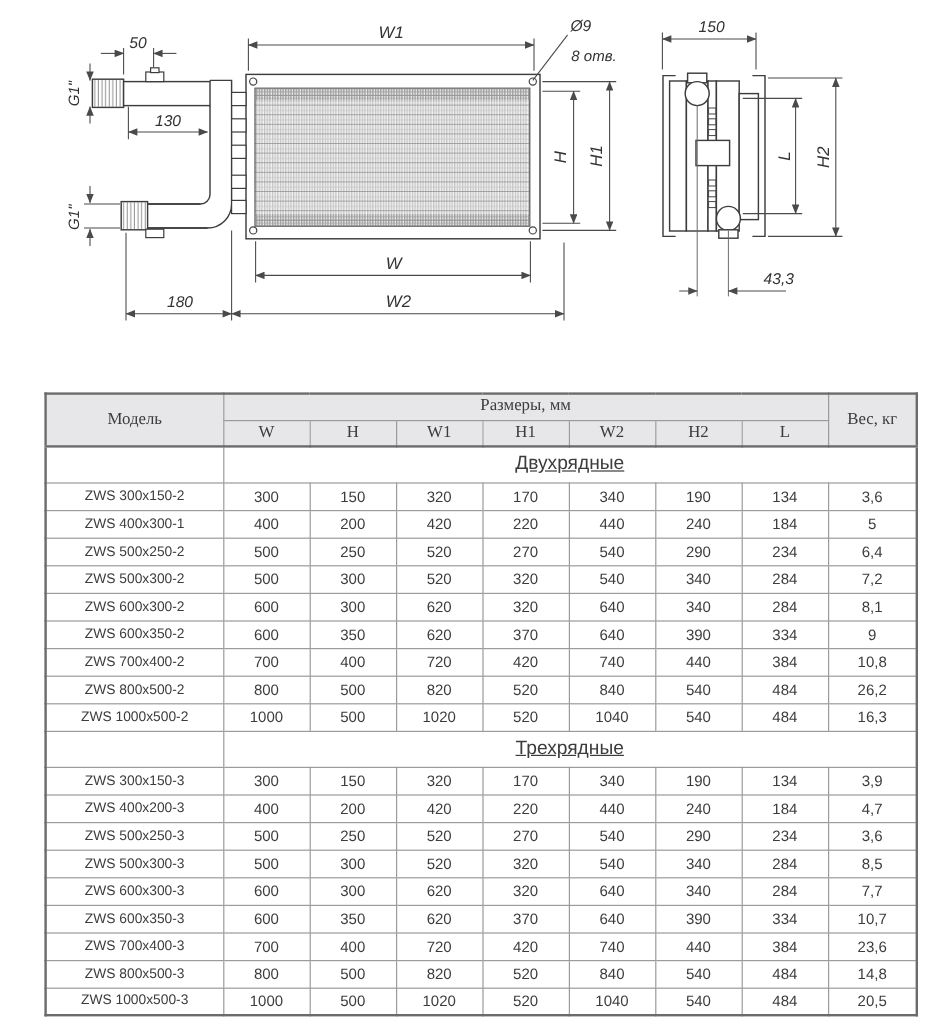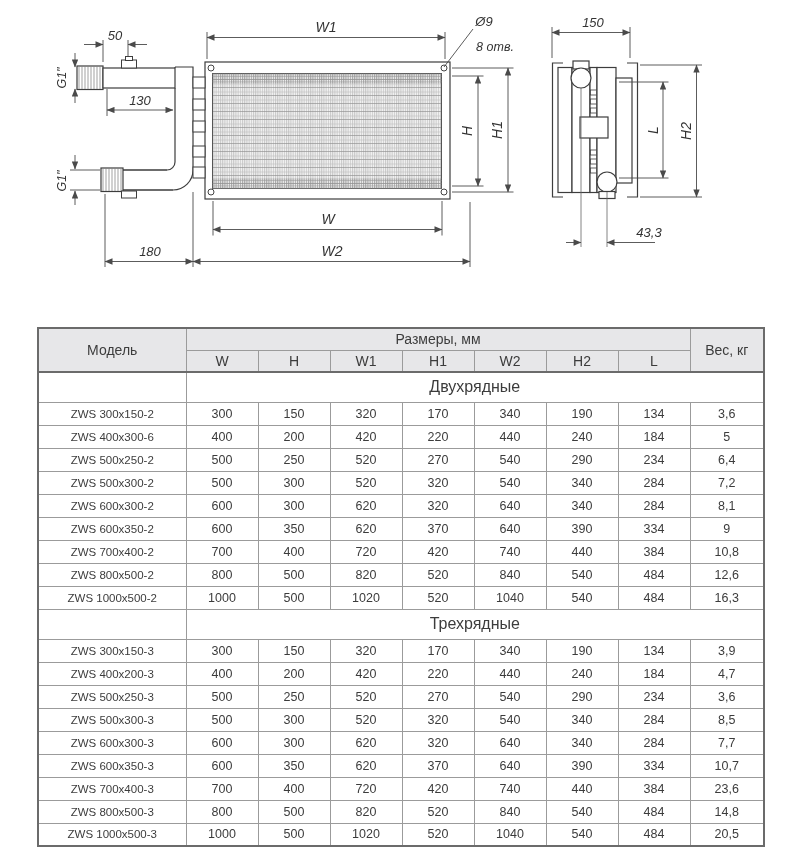--- a/index.html
+++ b/index.html
@@ -27,22 +27,22 @@
     border:1px solid #9b9b9b;
     text-align:center;
     vertical-align:middle;
     padding:0;
     font-weight:normal;
     overflow:hidden;
     white-space:nowrap;
   }
   .spec thead th { background:#e7e7e9; font-size:14px; color:#3c3c3c; }
   .spec thead tr { height:22px; }
-  .spec thead { border-bottom:2px solid #6b6b6b; }
-  .section-row { height:30px; }
+  .spec thead { border-bottom:2px solid #6b6b6b;font-family:Liberation Serif, serif; }
+  .section-row { height:30px;text-decoration:underline; }
   .section-title { font-size:16px; }
   .data-row { height:23px; font-size:12.5px; }
   .model-cell { font-size:11.5px;margin-top:12px; }
 </style>
 </head>
 <body>
 
 <svg class="drawing" width="788" height="312" viewBox="0 0 788 312">
   <defs>
     <marker id="ar" viewBox="0 0 10 8" refX="9.5" refY="4" markerWidth="9" markerHeight="7" orient="auto-start-reverse">
@@ -258,21 +258,21 @@
         <td>300</td>
         <td>150</td>
         <td>320</td>
         <td>170</td>
         <td>340</td>
         <td>190</td>
         <td>134</td>
         <td>3,6</td>
       </tr>
       <tr class="data-row">
-        <td class="model-cell">ZWS 400x300-6</td>
+        <td class="model-cell">ZWS 400x300-1</td>
         <td>400</td>
         <td>200</td>
         <td>420</td>
         <td>220</td>
         <td>440</td>
         <td>240</td>
         <td>184</td>
         <td>5</td>
       </tr>
       <tr class="data-row">
@@ -332,21 +332,21 @@
       </tr>
       <tr class="data-row">
         <td class="model-cell">ZWS 800x500-2</td>
         <td>800</td>
         <td>500</td>
         <td>820</td>
         <td>520</td>
         <td>840</td>
         <td>540</td>
         <td>484</td>
-        <td>12,6</td>
+        <td>26,2</td>
       </tr>
       <tr class="data-row">
         <td class="model-cell">ZWS 1000x500-2</td>
         <td>1000</td>
         <td>500</td>
         <td>1020</td>
         <td>520</td>
         <td>1040</td>
         <td>540</td>
         <td>484</td>

